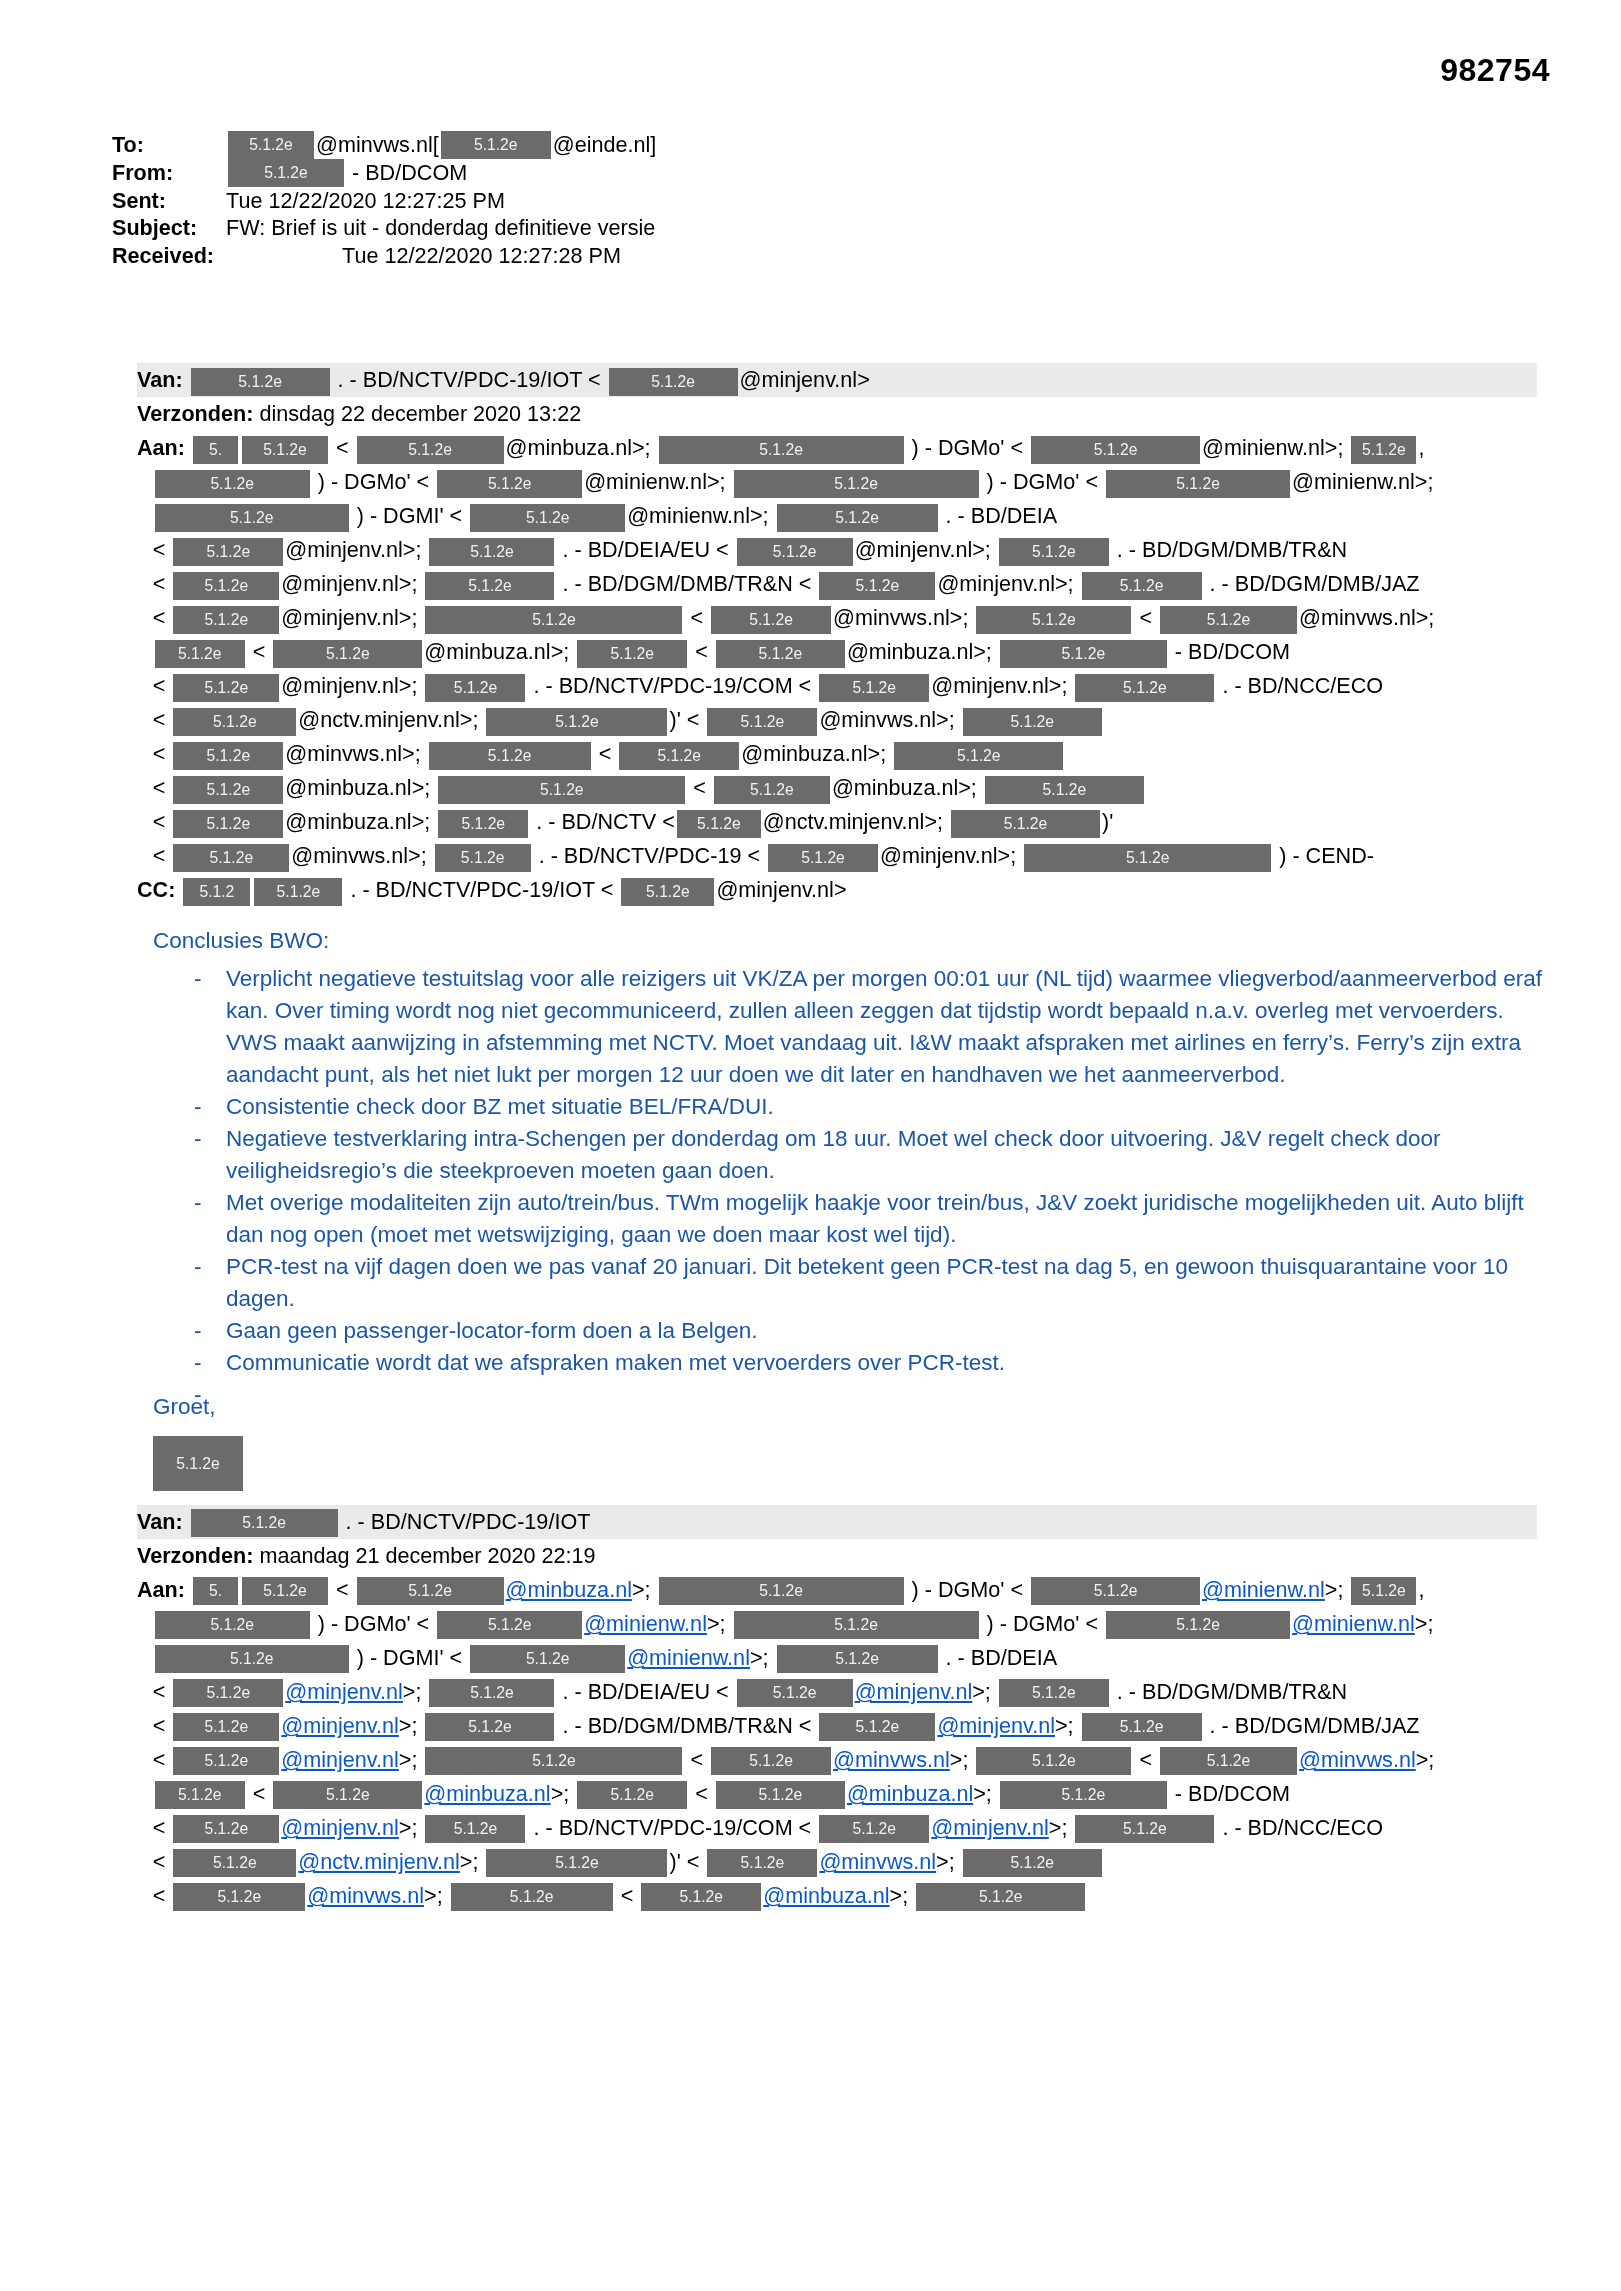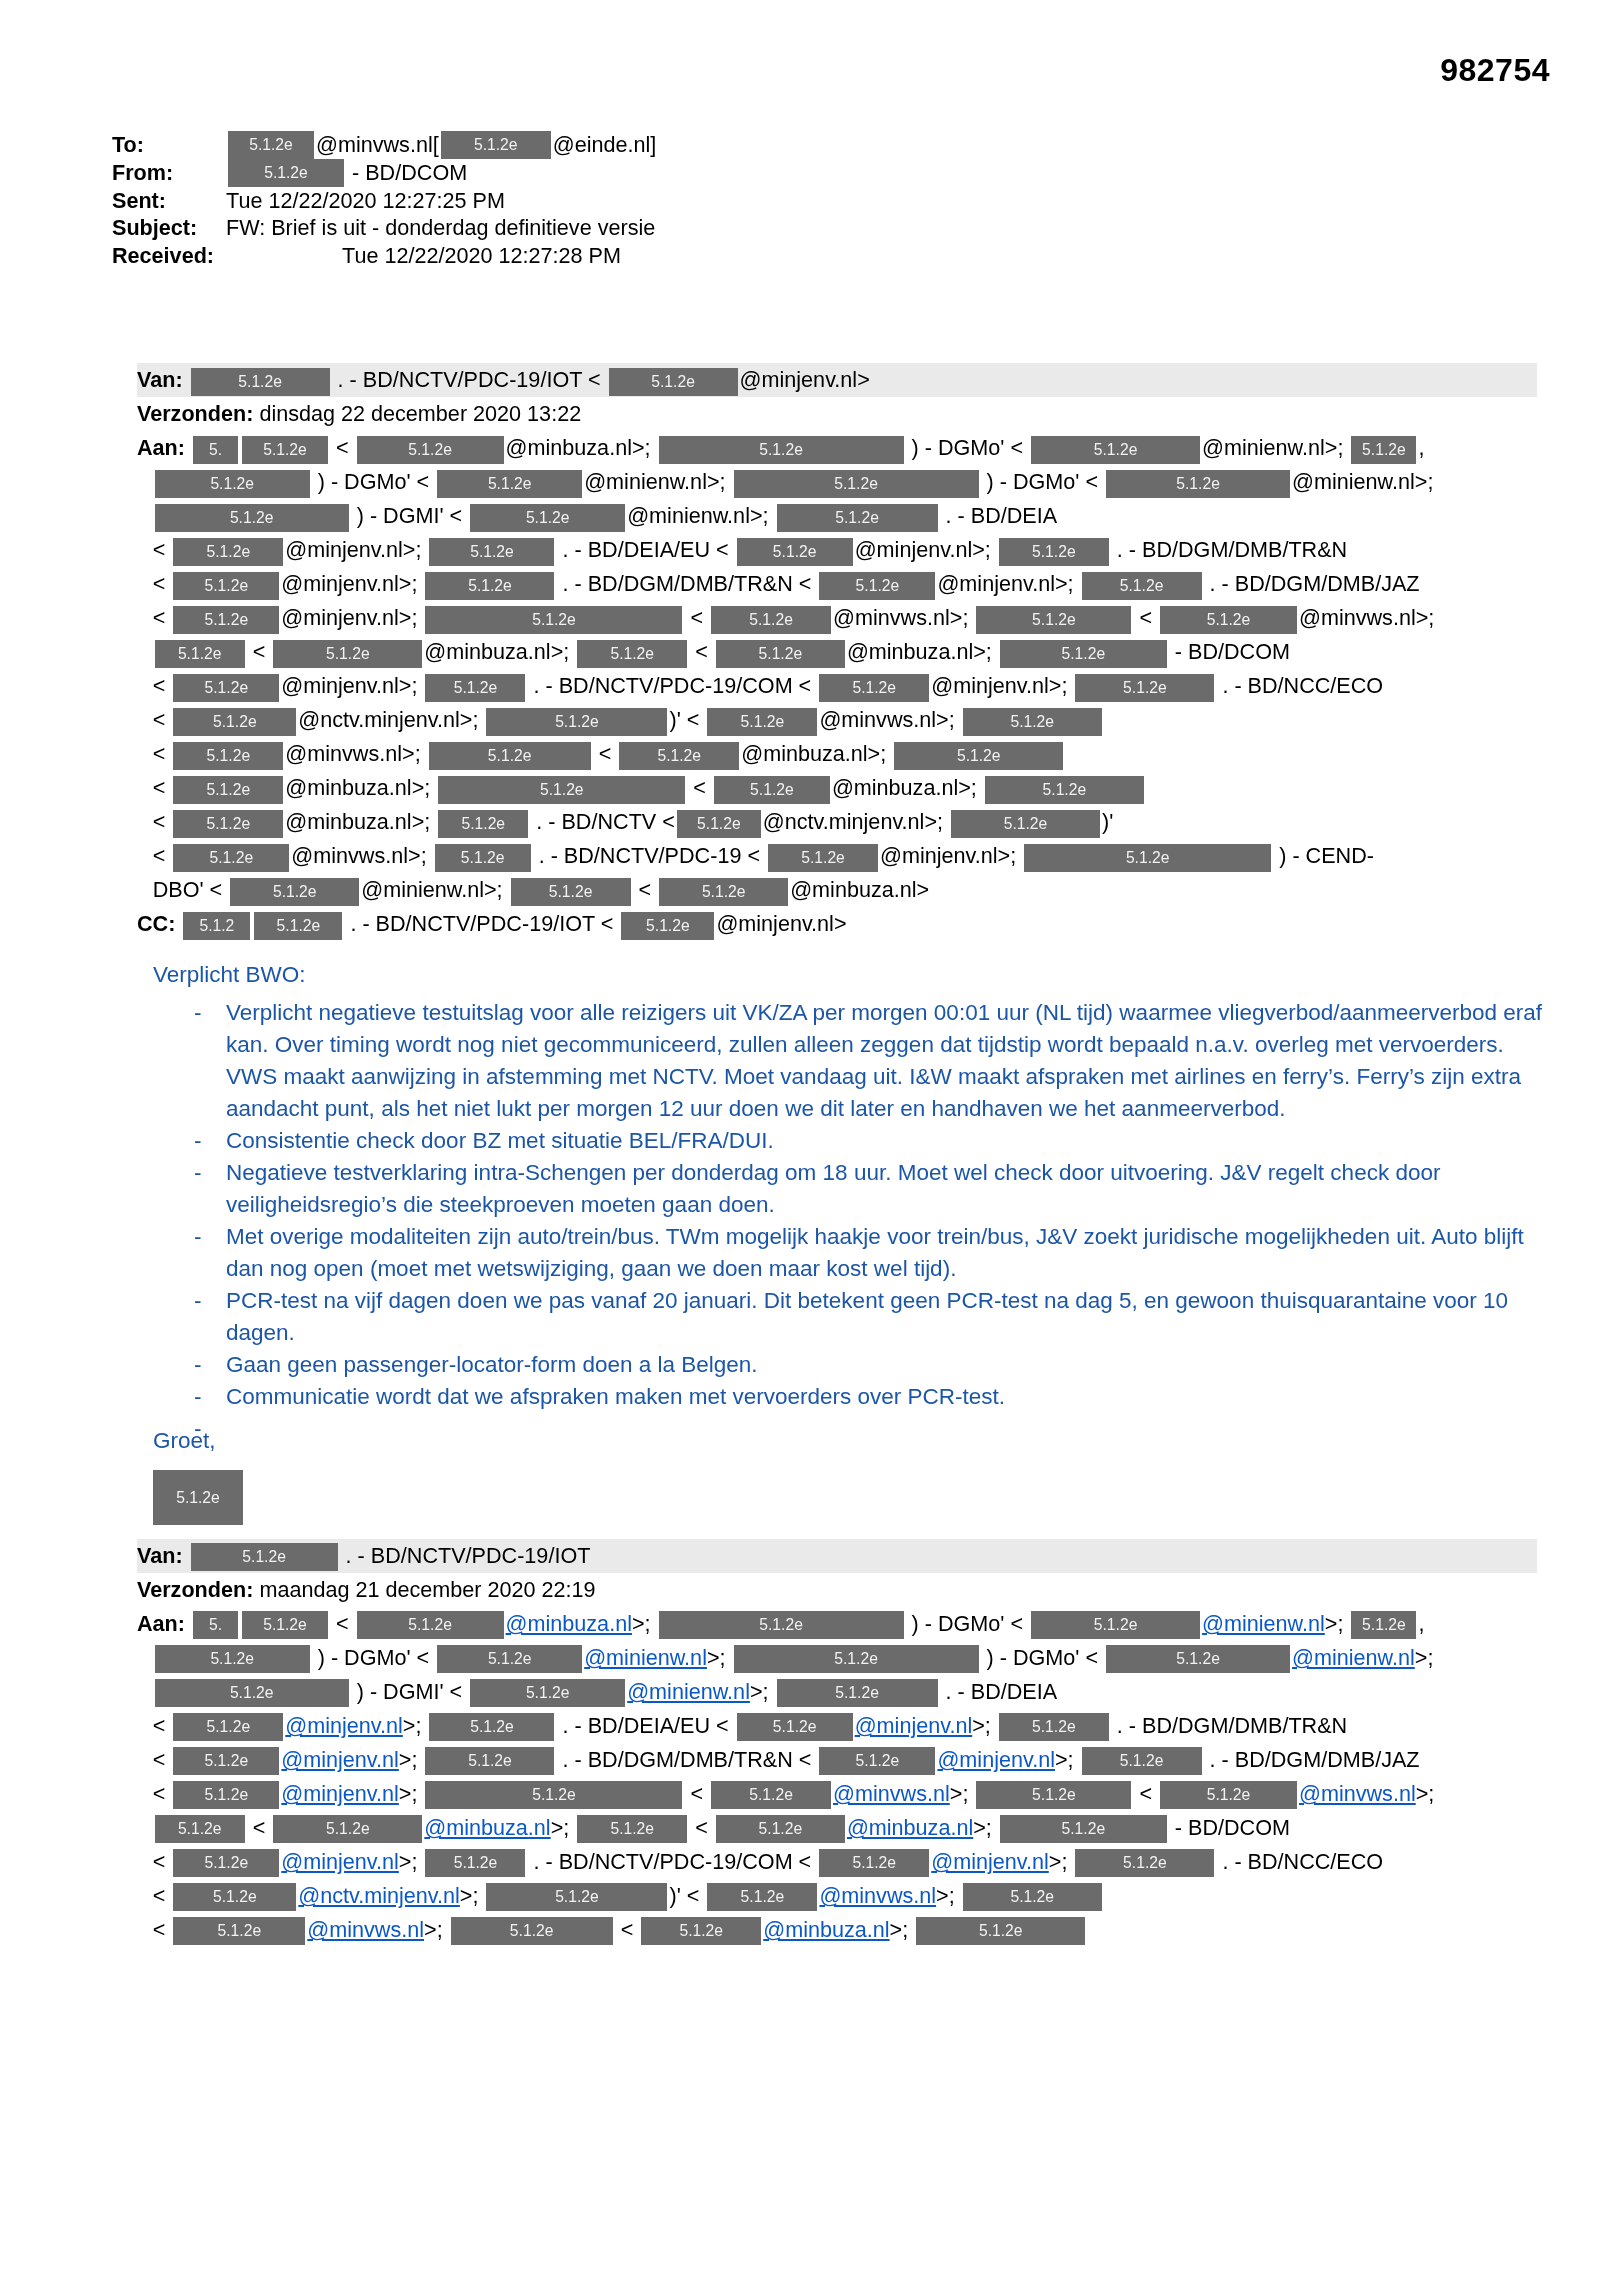--- a/index.html
+++ b/index.html
@@ -85,27 +85,26 @@
         <div class="hline"><span class="txt">&lt; </span><span class="redaction" style="width: 110px;">5.1.2e</span><span class="txt">@minjenv.nl&gt;; </span><span class="redaction" style="width: 125px;">5.1.2e</span><span class="txt"> . - BD/DEIA/EU &lt; </span><span class="redaction" style="width: 116px;">5.1.2e</span><span class="txt">@minjenv.nl&gt;; </span><span class="redaction" style="width: 110px;">5.1.2e</span><span class="txt"> . - BD/DGM/DMB/TR&amp;N</span></div>
         <div class="hline"><span class="txt">&lt; </span><span class="redaction" style="width: 106px;">5.1.2e</span><span class="txt">@minjenv.nl&gt;; </span><span class="redaction" style="width: 129px;">5.1.2e</span><span class="txt"> . - BD/DGM/DMB/TR&amp;N &lt; </span><span class="redaction" style="width: 116px;">5.1.2e</span><span class="txt">@minjenv.nl&gt;; </span><span class="redaction" style="width: 120px;">5.1.2e</span><span class="txt"> . - BD/DGM/DMB/JAZ</span></div>
         <div class="hline"><span class="txt">&lt; </span><span class="redaction" style="width: 106px;">5.1.2e</span><span class="txt">@minjenv.nl&gt;; </span><span class="redaction" style="width: 257px;">5.1.2e</span><span class="txt"> &lt; </span><span class="redaction" style="width: 120px;">5.1.2e</span><span class="txt">@minvws.nl&gt;; </span><span class="redaction" style="width: 155px;">5.1.2e</span><span class="txt"> &lt; </span><span class="redaction" style="width: 137px;">5.1.2e</span><span class="txt">@minvws.nl&gt;;</span></div>
         <div class="hline"><span class="redaction" style="width: 90px;">5.1.2e</span><span class="txt"> &lt; </span><span class="redaction" style="width: 149px;">5.1.2e</span><span class="txt">@minbuza.nl&gt;; </span><span class="redaction" style="width: 110px;">5.1.2e</span><span class="txt"> &lt; </span><span class="redaction" style="width: 129px;">5.1.2e</span><span class="txt">@minbuza.nl&gt;; </span><span class="redaction" style="width: 167px;">5.1.2e</span><span class="txt"> - BD/DCOM</span></div>
         <div class="hline"><span class="txt">&lt; </span><span class="redaction" style="width: 106px;">5.1.2e</span><span class="txt">@minjenv.nl&gt;; </span><span class="redaction" style="width: 100px;">5.1.2e</span><span class="txt"> . - BD/NCTV/PDC-19/COM &lt; </span><span class="redaction" style="width: 110px;">5.1.2e</span><span class="txt">@minjenv.nl&gt;; </span><span class="redaction" style="width: 139px;">5.1.2e</span><span class="txt"> . - BD/NCC/ECO</span></div>
         <div class="hline"><span class="txt">&lt; </span><span class="redaction" style="width: 123px;">5.1.2e</span><span class="txt">@nctv.minjenv.nl&gt;; </span><span class="redaction" style="width: 181px;">5.1.2e</span><span class="txt">)' &lt; </span><span class="redaction" style="width: 110px;">5.1.2e</span><span class="txt">@minvws.nl&gt;; </span><span class="redaction" style="width: 139px;">5.1.2e</span></div>
         <div class="hline"><span class="txt">&lt; </span><span class="redaction" style="width: 110px;">5.1.2e</span><span class="txt">@minvws.nl&gt;; </span><span class="redaction" style="width: 162px;">5.1.2e</span><span class="txt"> &lt; </span><span class="redaction" style="width: 120px;">5.1.2e</span><span class="txt">@minbuza.nl&gt;; </span><span class="redaction" style="width: 169px;">5.1.2e</span></div>
         <div class="hline"><span class="txt">&lt; </span><span class="redaction" style="width: 110px;">5.1.2e</span><span class="txt">@minbuza.nl&gt;; </span><span class="redaction" style="width: 247px;">5.1.2e</span><span class="txt"> &lt; </span><span class="redaction" style="width: 116px;">5.1.2e</span><span class="txt">@minbuza.nl&gt;; </span><span class="redaction" style="width: 159px;">5.1.2e</span></div>
         <div class="hline"><span class="txt">&lt; </span><span class="redaction" style="width: 110px;">5.1.2e</span><span class="txt">@minbuza.nl&gt;; </span><span class="redaction" style="width: 90px;">5.1.2e</span><span class="txt"> . - BD/NCTV &lt;</span><span class="redaction" style="width: 84px;">5.1.2e</span><span class="txt">@nctv.minjenv.nl&gt;; </span><span class="redaction" style="width: 149px;">5.1.2e</span><span class="txt">)'</span></div>
         <div class="hline"><span class="txt">&lt; </span><span class="redaction" style="width: 116px;">5.1.2e</span><span class="txt">@minvws.nl&gt;; </span><span class="redaction" style="width: 96px;">5.1.2e</span><span class="txt"> . - BD/NCTV/PDC-19 &lt; </span><span class="redaction" style="width: 110px;">5.1.2e</span><span class="txt">@minjenv.nl&gt;; </span><span class="redaction" style="width: 247px;">5.1.2e</span><span class="txt"> ) - CEND-</span></div>
-        <div class="hline"><span class="txt">DBO' &lt; </span><span class="redaction" style="width: 129px;">5.1.2e</span><span class="txt">@minienw.nl&gt;; </span><span class="redaction" style="width: 120px;">5.1.2e</span><span class="txt"> &lt; </span><span class="redaction" style="width: 129px;">5.1.2e</span><span class="txt">@minbuza.nl&gt;</span></div>
       </div>
     <div class="hline"><span class="lbl">CC: </span><span class="redaction" style="width: 67px;">5.1.2</span><span class="redaction" style="width: 88px;">5.1.2e</span><span class="txt"> . - BD/NCTV/PDC-19/IOT &lt; </span><span class="redaction" style="width: 93px;">5.1.2e</span><span class="txt">@minjenv.nl&gt;</span></div>
   </div>
 
   <div class="body-text">
-    <div class="intro">Verplicht BWO:</div>
+    <div class="intro">Conclusies BWO:</div>
     <div class="bullets">
         <div class="bullet"><span class="dash">-</span><span class="bcontent"><span class="txt">Verplicht negatieve testuitslag voor alle reizigers uit VK/ZA per morgen 00:01 uur (NL tijd) waarmee vliegverbod/aanmeerverbod eraf kan. Over timing wordt nog niet gecommuniceerd, zullen alleen zeggen dat tijdstip wordt bepaald n.a.v. overleg met vervoerders. VWS maakt aanwijzing in afstemming met NCTV. Moet vandaag uit. I&amp;W maakt afspraken met airlines en ferry’s. Ferry’s zijn extra aandacht punt, als het niet lukt per morgen 12 uur doen we dit later en handhaven we het aanmeerverbod.</span></span></div>
         <div class="bullet"><span class="dash">-</span><span class="bcontent"><span class="txt">Consistentie check door BZ met situatie BEL/FRA/DUI.</span></span></div>
         <div class="bullet"><span class="dash">-</span><span class="bcontent"><span class="txt">Negatieve testverklaring intra-Schengen per donderdag om 18 uur. Moet wel check door uitvoering. J&amp;V regelt check door veiligheidsregio’s die steekproeven moeten gaan doen.</span></span></div>
         <div class="bullet"><span class="dash">-</span><span class="bcontent"><span class="txt">Met overige modaliteiten zijn auto/trein/bus. TWm mogelijk haakje voor trein/bus, J&amp;V zoekt juridische mogelijkheden uit. Auto blijft dan nog open (moet met wetswijziging, gaan we doen maar kost wel tijd).</span></span></div>
         <div class="bullet"><span class="dash">-</span><span class="bcontent"><span class="txt">PCR-test na vijf dagen doen we pas vanaf 20 januari. Dit betekent geen PCR-test na dag 5, en gewoon thuisquarantaine voor 10 dagen.</span></span></div>
         <div class="bullet"><span class="dash">-</span><span class="bcontent"><span class="txt">Gaan geen passenger-locator-form doen a la Belgen.</span></span></div>
         <div class="bullet"><span class="dash">-</span><span class="bcontent"><span class="txt">Communicatie wordt dat we afspraken maken met vervoerders over PCR-test.</span></span></div>
         <div class="bullet"><span class="dash">-</span></div>
       </div>

